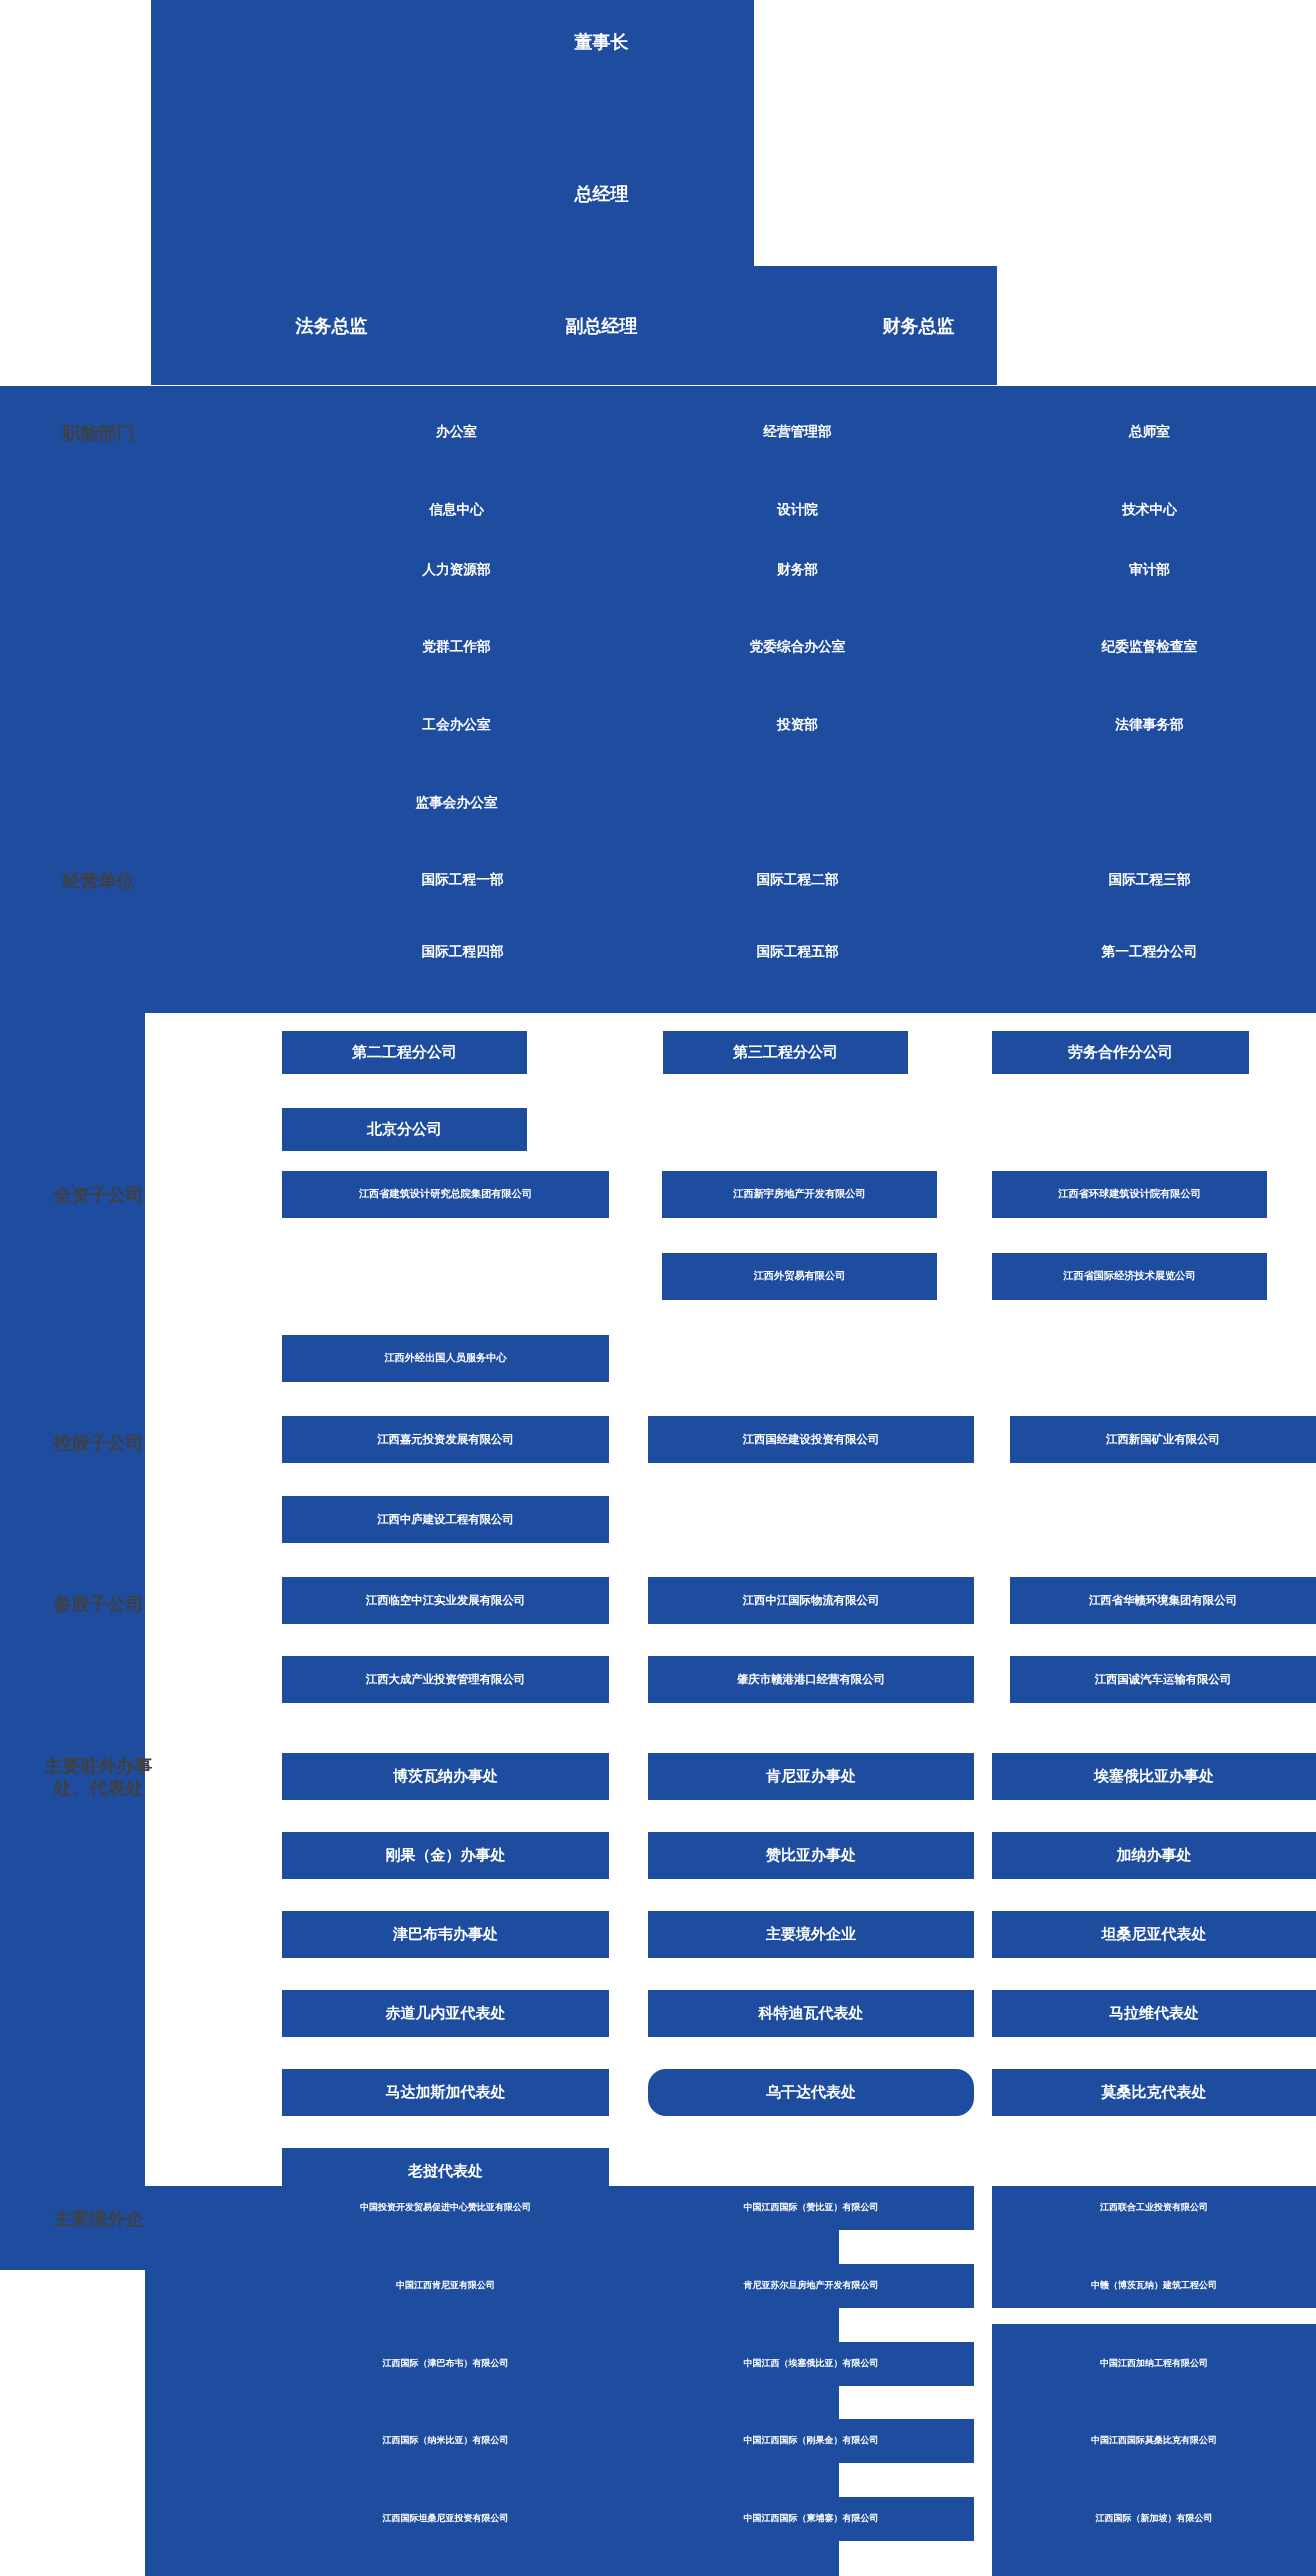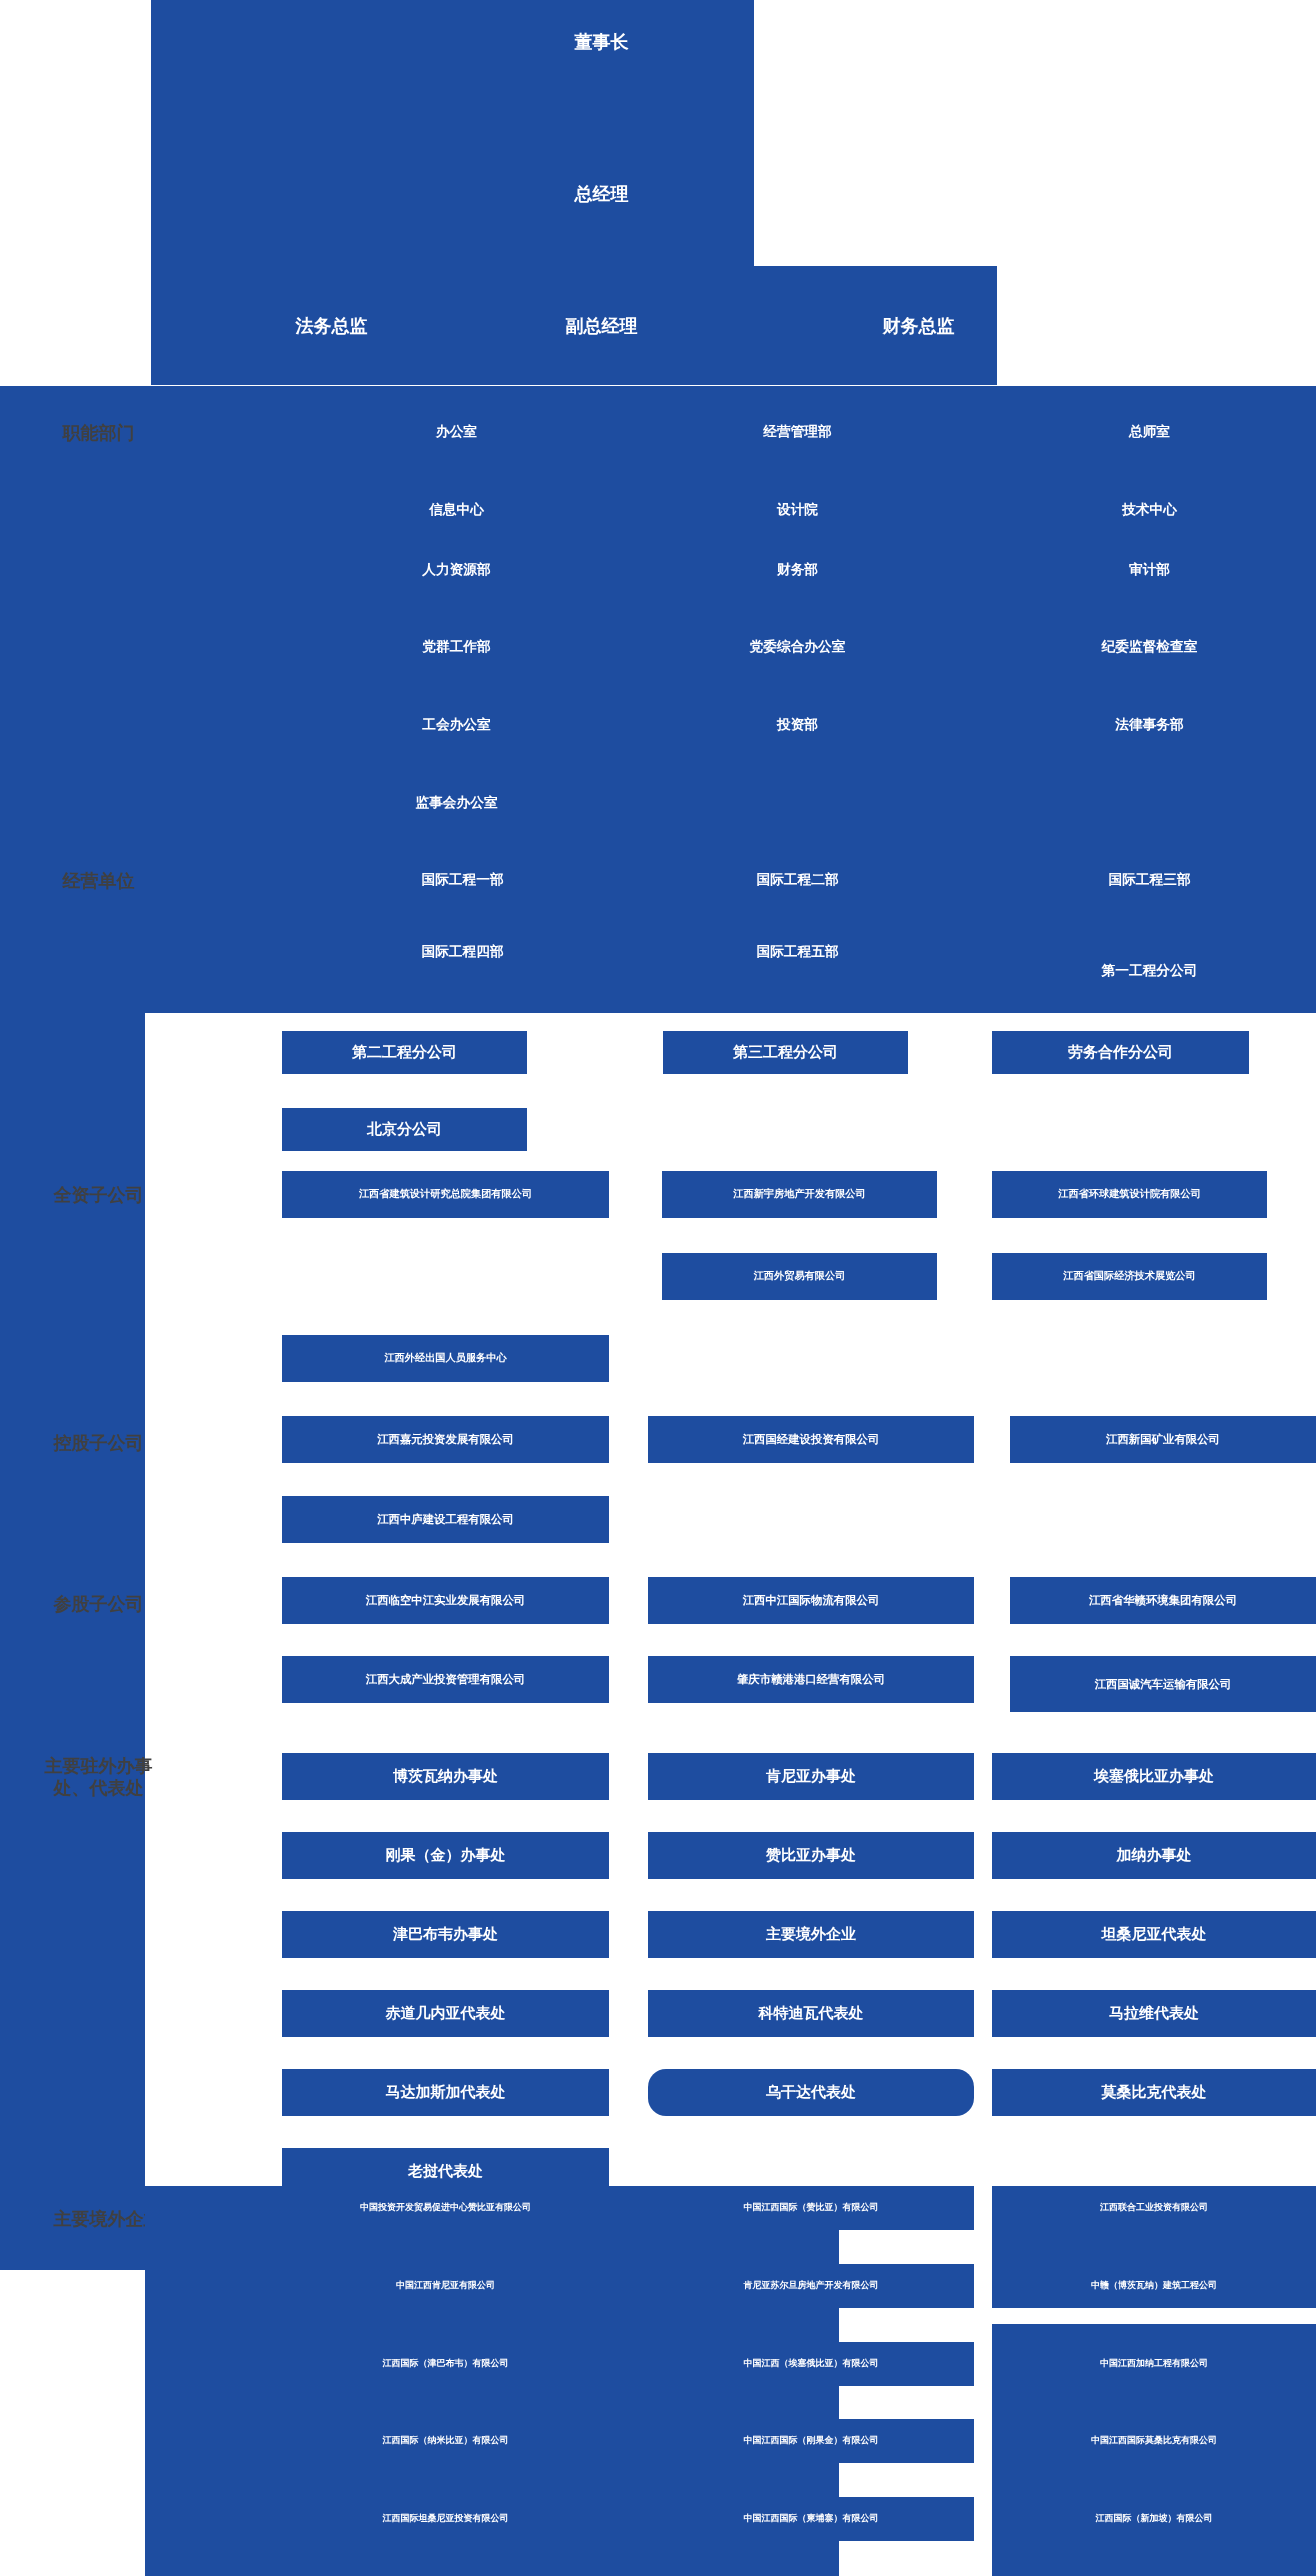--- a/index.html
+++ b/index.html
@@ -74,21 +74,21 @@
   <div class="cell dept" style="left:1051px;top:633px;width:197px;height:27.5px;">纪委监督检查室</div>
   <div class="cell dept" style="left:1051px;top:711px;width:197px;height:27.5px;">法律事务部</div>
 
   <div class="cell rowlabel" style="left:24px;top:866px;width:149px;height:30px;">经营单位</div>
 
   <div class="cell dept" style="left:364px;top:866px;width:197px;height:27.5px;">国际工程一部</div>
   <div class="cell dept" style="left:364px;top:938px;width:197px;height:27.5px;">国际工程四部</div>
   <div class="cell dept" style="left:699px;top:866px;width:197px;height:27.5px;">国际工程二部</div>
   <div class="cell dept" style="left:699px;top:938px;width:197px;height:27.5px;">国际工程五部</div>
   <div class="cell dept" style="left:1051px;top:866px;width:197px;height:27.5px;">国际工程三部</div>
-  <div class="cell dept" style="left:1051px;top:938px;width:197px;height:27.5px;margin-top:19px;">第一工程分公司</div>
+  <div class="cell dept" style="left:1051px;top:938px;width:197px;height:27.5px;">第一工程分公司</div>
 
   <div class="cell boxed" style="left:282px;top:1016px;width:245px;height:43px;">第二工程分公司</div>
   <div class="cell boxed" style="left:663px;top:1016px;width:245px;height:43px;">第三工程分公司</div>
   <div class="cell boxed" style="left:992px;top:1016px;width:257px;height:43px;">劳务合作分公司</div>
   <div class="cell boxed" style="left:282px;top:1093px;width:245px;height:43px;">北京分公司</div>
 
   <div class="cell rowlabel" style="left:24px;top:1180px;width:149px;height:30px;">全资子公司</div>
 
   <div class="cell tiny" style="left:282px;top:1171px;width:327px;height:47px;">江西省建筑设计研究总院集团有限公司</div>
   <div class="cell tiny" style="left:282px;top:1335px;width:327px;height:47px;">江西外经出国人员服务中心</div>
@@ -106,21 +106,21 @@
   <div class="cell small" style="left:648px;top:1416px;width:326px;height:47px;">江西国经建设投资有限公司</div>
   <div class="cell small" style="left:1010px;top:1416px;width:306px;height:47px;">江西新国矿业有限公司</div>
 
   <div class="cell rowlabel" style="left:24px;top:1589px;width:149px;height:30px;">参股子公司</div>
 
   <div class="cell small" style="left:282px;top:1577px;width:327px;height:47px;">江西临空中江实业发展有限公司</div>
   <div class="cell small" style="left:282px;top:1656px;width:327px;height:47px;">江西大成产业投资管理有限公司</div>
   <div class="cell small" style="left:648px;top:1577px;width:326px;height:47px;">江西中江国际物流有限公司</div>
   <div class="cell small" style="left:648px;top:1656px;width:326px;height:47px;">肇庆市赣港港口经营有限公司</div>
   <div class="cell small" style="left:1010px;top:1577px;width:306px;height:47px;">江西省华赣环境集团有限公司</div>
-  <div class="cell small" style="left:1010px;top:1656px;width:306px;height:56px;">江西国诚汽车运输有限公司</div>
+  <div class="cell small" style="left:1010px;top:1656px;width:306px;height:47px;">江西国诚汽车运输有限公司</div>
 
   <div class="cell rowlabel" style="left:24px;top:1744px;width:149px;height:66px;flex-direction:column;">主要驻外办事处、代表处</div>
 
   <div class="cell boxed" style="left:282px;top:1738px;width:327px;height:47px;">博茨瓦纳办事处</div>
   <div class="cell boxed" style="left:282px;top:1817px;width:327px;height:47px;">刚果（金）办事处</div>
   <div class="cell boxed" style="left:282px;top:1896px;width:327px;height:47px;">津巴布韦办事处</div>
   <div class="cell boxed" style="left:282px;top:1975px;width:327px;height:47px;">赤道几内亚代表处</div>
   <div class="cell boxed" style="left:282px;top:2054px;width:327px;height:47px;">马达加斯加代表处</div>
   <div class="cell boxed" style="left:282px;top:2133px;width:327px;height:47px;">老挝代表处</div>
 

